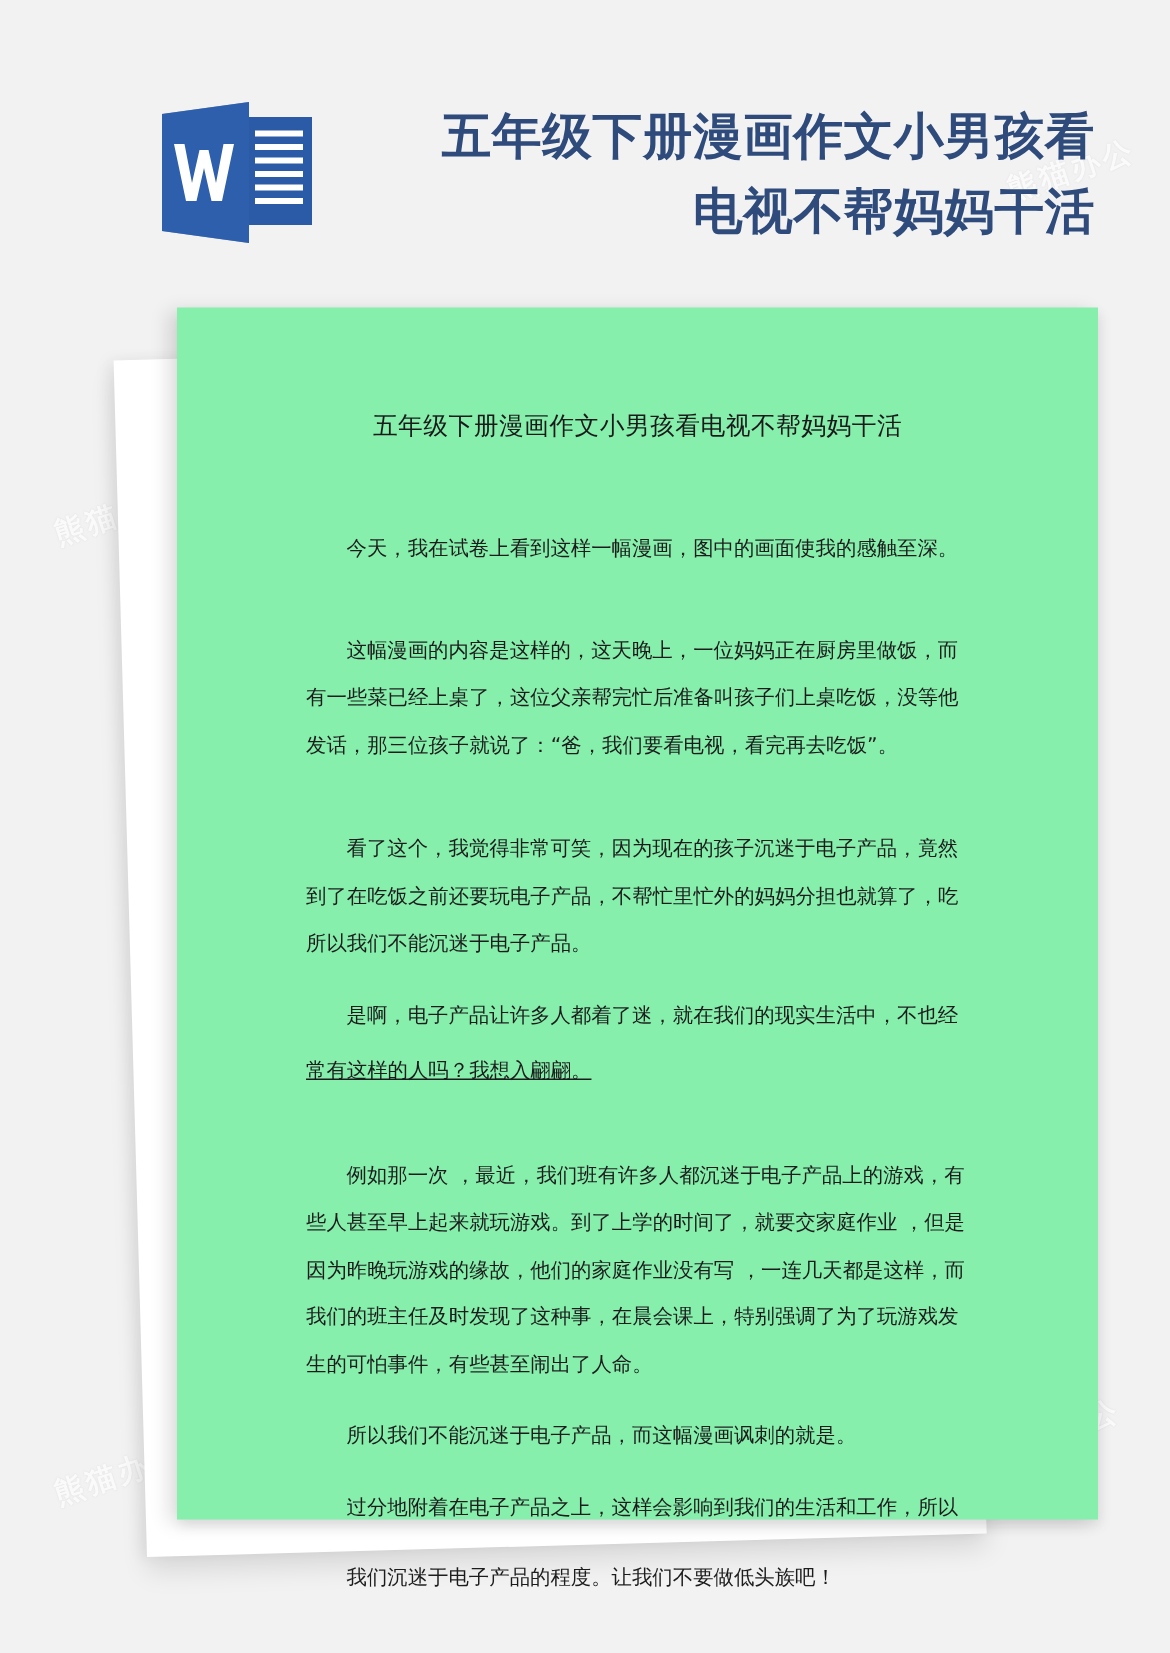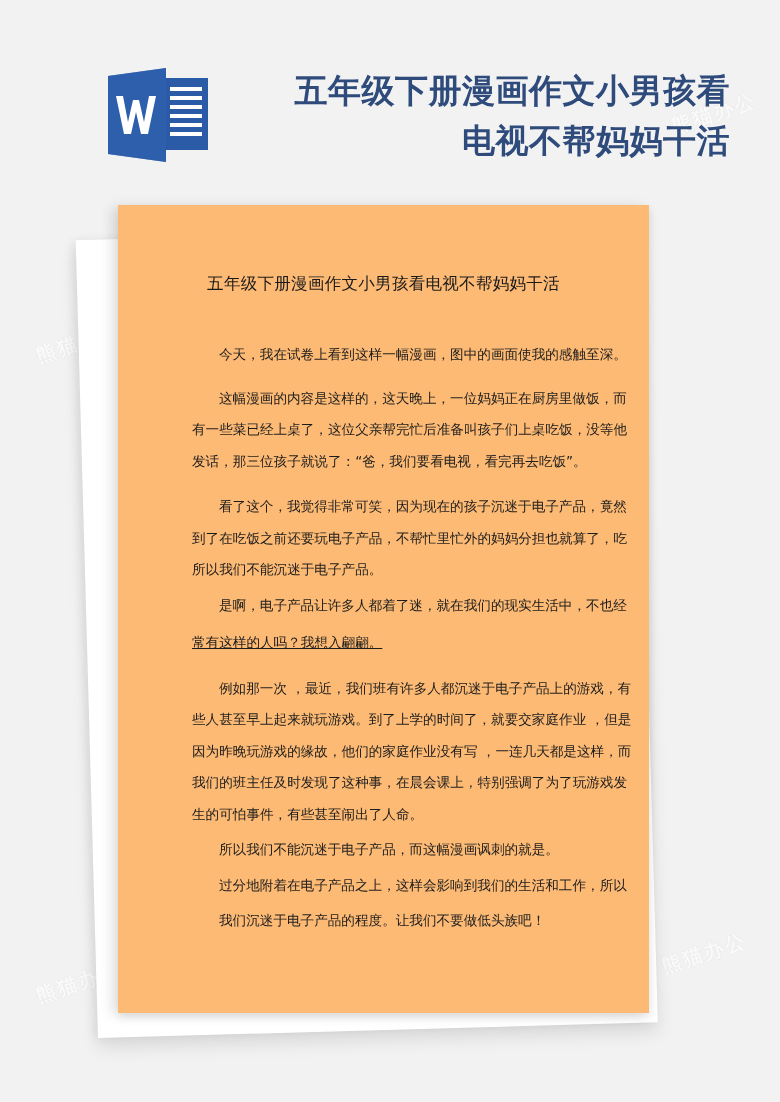--- a/index.html
+++ b/index.html
@@ -58,23 +58,23 @@
     background: #ffffff;
     transform: rotate(-1.6deg);
     transform-origin: 0 100%;
     box-shadow: 0 10px 18px rgba(0,0,0,0.10), -4px 0 10px rgba(0,0,0,0.06);
     z-index: 2;
   }
   .paper-front {
     position: absolute;
     left: 118px;
     top: 205px;
-    width: 531px;
+    width: 614px;
     height: 808px;
-    background: #fdba74;
+    background: #86efac;
     box-shadow: -6px 2px 12px rgba(0,0,0,0.12), 2px 4px 8px rgba(0,0,0,0.08);
     z-index: 3;
   }
   .doc-title {
     position: absolute;
     left: 0;
     top: 68px;
     width: 100%;
     text-align: center;
     font-size: 16.5px;
@@ -84,21 +84,21 @@
   .doc-body {
     position: absolute;
     left: 70px;
     top: 130px;
     width: 436px;
     font-size: 13.6px;
     color: #1c1c1c;
     line-height: 31.5px;
   }
   .para {
-    margin: 4px;
+    margin: 16px;
     padding: 0;
   }
   .para .line { display: block; white-space: nowrap; }
   .para .line.indent { padding-left: 27px; }
   .gap-s { height: 4px; }
   .gap-m { height: 6px; }
 </style>
 </head>
 <body>
 

